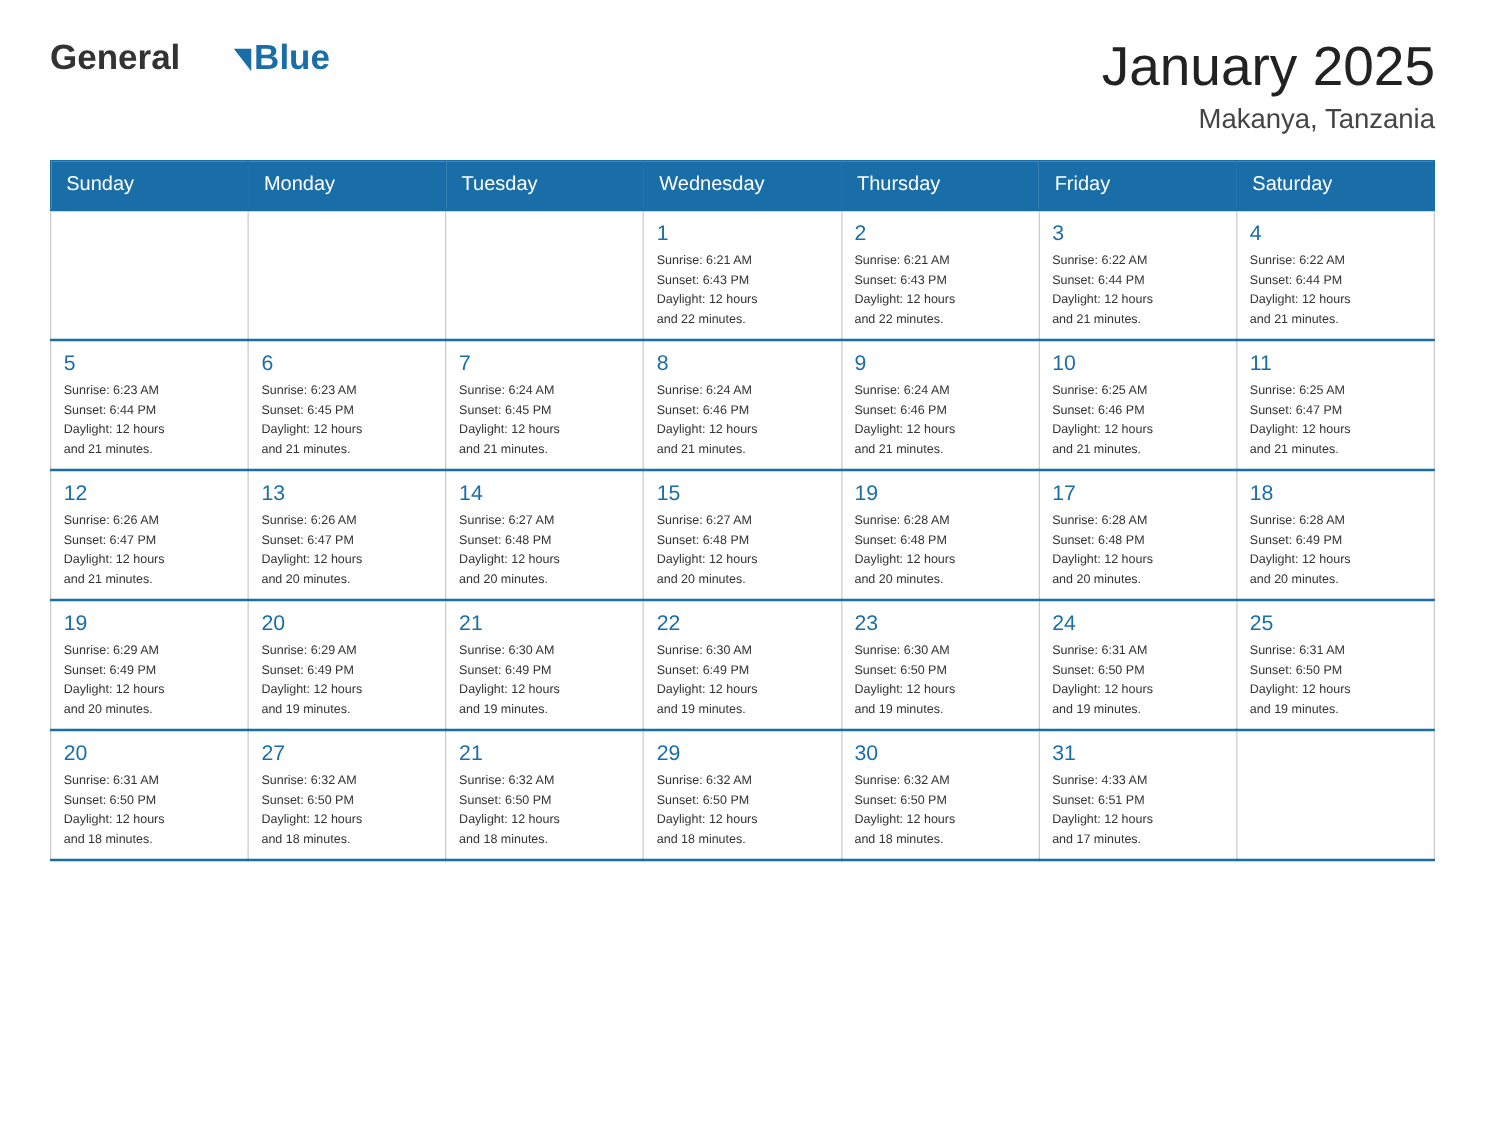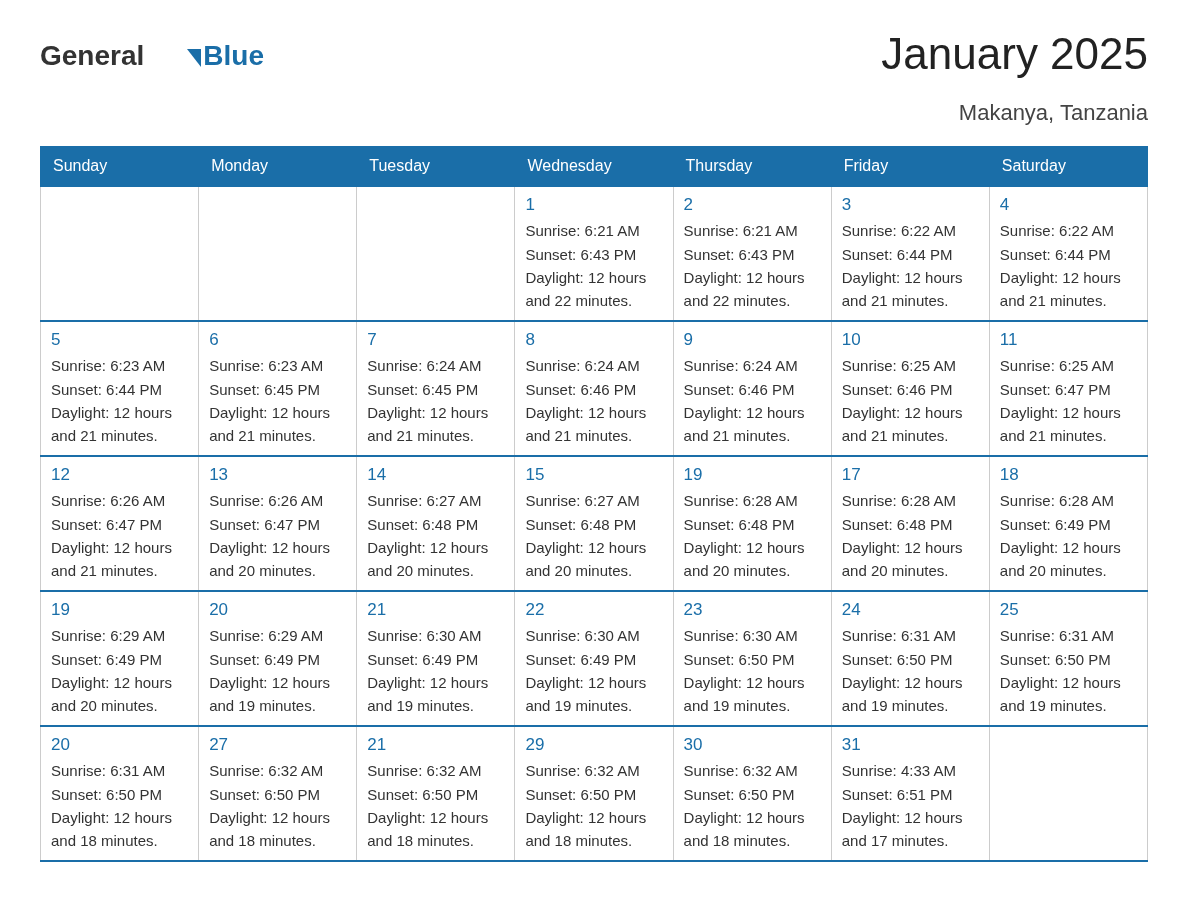--- a/index.html
+++ b/index.html
@@ -12,21 +12,20 @@
     }
     .header {
       display: flex;
       justify-content: space-between;
       align-items: flex-start;
       margin-bottom: 20px;
     }
     .logo {
       display: flex;
       flex-direction: column;
-      margin-top: 10px;
     }
     .logo-text {
       display: flex;
       align-items: center;
     }
     .logo-general {
       font-size: 28px;
       font-weight: bold;
       color: #333;
     }
@@ -57,21 +56,21 @@
     }
     .month-title {
       font-size: 44px;
       font-weight: normal;
       color: #222;
       line-height: 1.1;
     }
     .location {
       font-size: 22px;
       color: #444;
-      margin-top: 22px;
+      margin-top: 4px;
     }
     .calendar {
       width: 100%;
       border-collapse: collapse;
       border: 1px solid #999;
     }
     .calendar th {
       background-color: #1a6ea8;
       color: white;
       font-size: 16px;
@@ -90,21 +89,21 @@
       color: #333;
     }
     .day-number {
       font-size: 17px;
       font-weight: normal;
       color: #1a6ea8;
       display: block;
       margin-bottom: 4px;
     }
     .day-info {
-      font-size: 15px;
+      font-size: 10px;
       color: #333;
       line-height: 1.55;
     }
     .empty-cell {
       background: #fff;
     }
     tr {
       border-bottom: 2px solid #1a6ea8;
     }
   </style>

